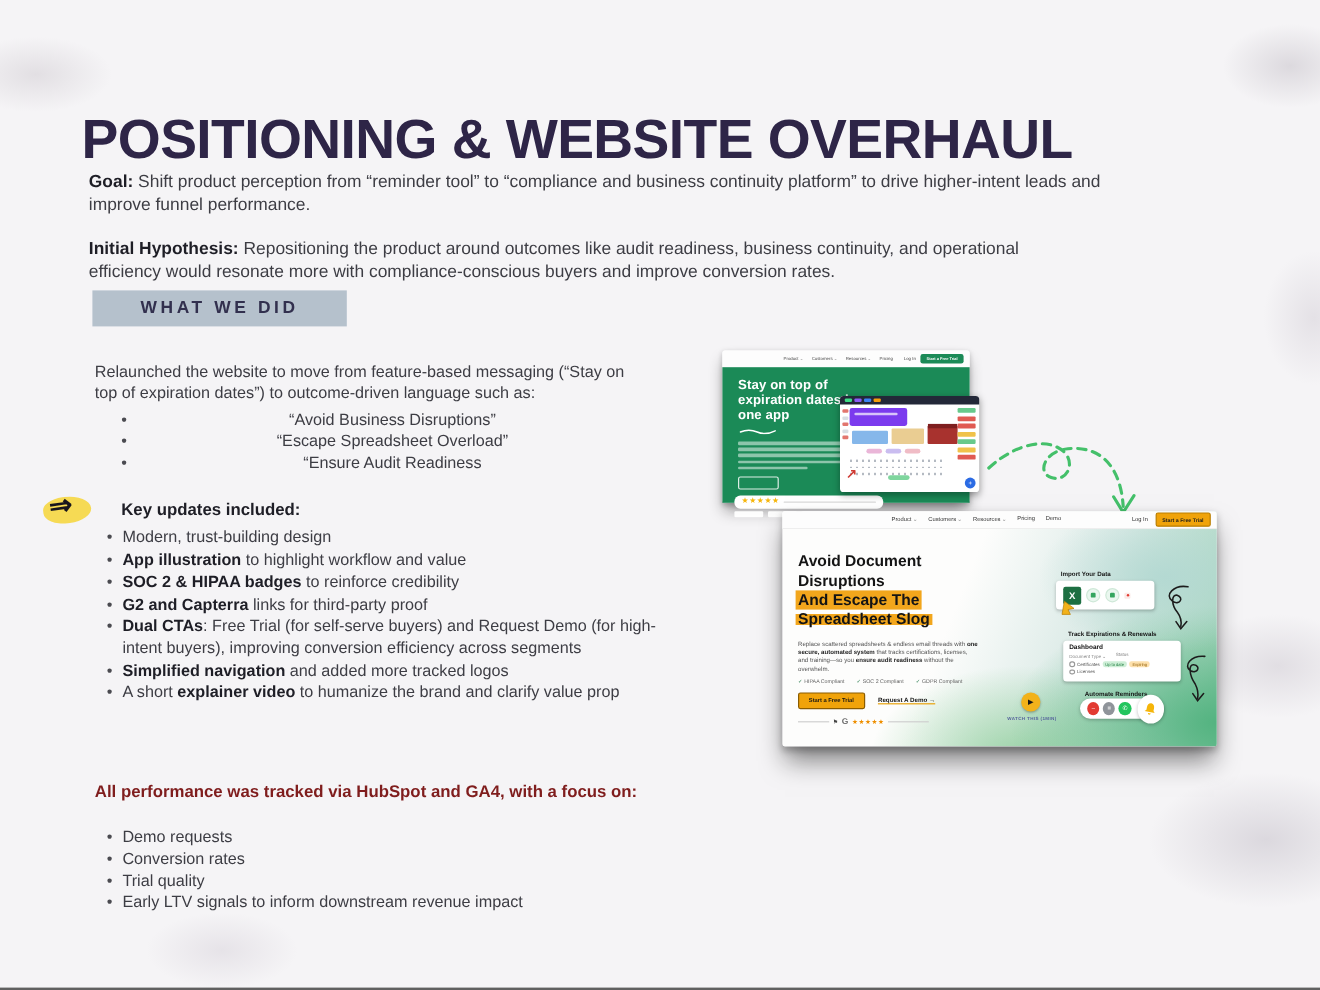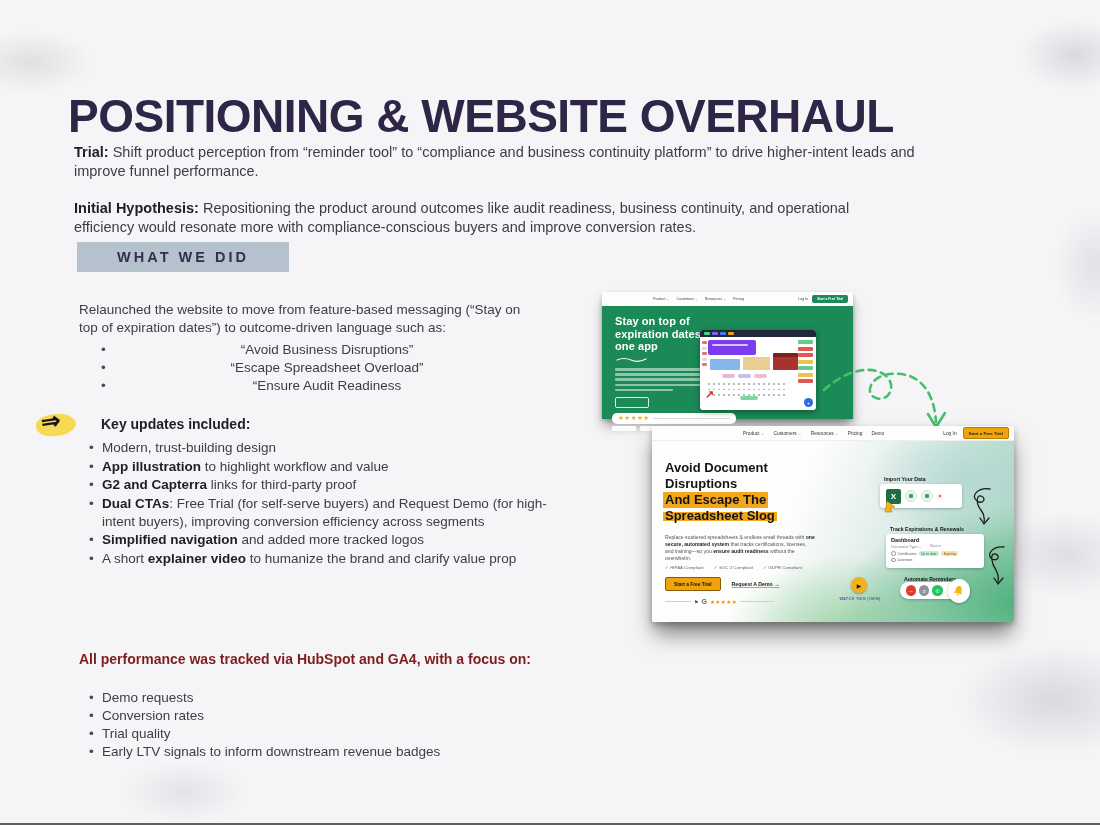--- a/index.html
+++ b/index.html
@@ -37,21 +37,21 @@
   .key-icon .glyph{position:absolute;left:7px;top:-2px;font-size:23px;font-weight:700;color:#17151d;transform:rotate(-8deg);}
   .key-heading{left:101px;top:416px;font-size:14px;font-weight:700;color:#1e1e26;}
   .key-list{left:88px;top:439px;width:478px;font-size:13.5px;line-height:19.5px;}
   .key-list li{margin-bottom:0.5px;}
 
   .track-heading{left:79px;top:650px;width:470px;font-size:14px;font-weight:700;line-height:19.5px;color:#7f1d1d;}
   .track-list{left:88px;top:689px;width:460px;line-height:19.5px;}
 
   
   .site1{left:602px;top:292px;width:206px;height:127px;background:#fff;border-radius:2px;
-    box-shadow:0 8px 12px -2px rgba(20,20,20,.45),0 2px 4px rgba(0,0,0,.2);padding-left:45px;}
+    box-shadow:0 8px 12px -2px rgba(20,20,20,.45),0 2px 4px rgba(0,0,0,.2);}
   .s1-nav{position:absolute;left:0;top:0;right:0;height:14px;background:#fdfdfd;display:flex;align-items:center;
     font-size:3.6px;color:#444;padding:0 5px;box-sizing:border-box;border-radius:2px 2px 0 0;}
   .s1-navitems{display:flex;gap:7px;margin-left:46px;}
   .s1-navitems .caret{color:#888;margin-left:1px;}
   .s1-right{margin-left:auto;display:flex;align-items:center;gap:4px;}
   .s1-ctabtn{background:#1b8a57;color:#fff;font-size:3.3px;padding:2px 5px;border-radius:2px;font-weight:700;}
   .s1-hero{position:absolute;left:0;top:14px;right:0;bottom:0;background:#1b8a57;}
   .s1-headline{position:absolute;left:13px;top:9px;font-size:11px;line-height:12.5px;font-weight:700;color:#fff;letter-spacing:.1px;}
   .s1-squiggle{position:absolute;left:14px;top:50px;}
   .s1-blur{position:absolute;left:13px;top:62px;}
@@ -145,21 +145,21 @@
   .curl{stroke:#1c1c1c;stroke-width:1.3;fill:none;stroke-linecap:round;}
   .cursor-svg{position:absolute;left:231px;top:72px;}
 
   .bottom-edge{left:0;right:0;bottom:0;height:2px;background:#454545;opacity:.85;}
 </style>
 </head>
 <body>
 
 <h1 class="abs page-title">POSITIONING &amp; WEBSITE OVERHAUL</h1>
 
-<p class="abs para goal"><strong>Trial:</strong><span> Shift product perception from “reminder tool” to “compliance and business continuity platform” to drive higher-intent leads and improve funnel performance.</span></p>
+<p class="abs para goal"><strong>Goal:</strong><span> Shift product perception from “reminder tool” to “compliance and business continuity platform” to drive higher-intent leads and improve funnel performance.</span></p>
 
 <p class="abs para hypothesis"><strong>Initial Hypothesis:</strong><span> Repositioning the product around outcomes like audit readiness, business continuity, and operational efficiency would resonate more with compliance-conscious buyers and improve conversion rates.</span></p>
 
 <div class="abs badge">WHAT WE DID</div>
 
 <p class="abs intro">Relaunched the website to move from feature-based messaging (“Stay on top of expiration dates”) to outcome-driven language such as:</p>
 
 <ul class="abs blist intro-list">
   <li>“Avoid Business Disruptions”</li>
   <li>“Escape Spreadsheet Overload”</li>
@@ -168,32 +168,33 @@
 
 <div class="abs key-icon">
   <span class="blob"></span>
   <span class="glyph">⇒</span>
 </div>
 <div class="abs key-heading">Key updates included:</div>
 
 <ul class="abs blist key-list">
   <li><span></span><strong></strong><span>Modern, trust-building design</span></li>
   <li><span></span><strong>App illustration</strong><span> to highlight workflow and value</span></li>
+  <li><span></span><strong>SOC 2 &amp; HIPAA badges</strong><span> to reinforce credibility</span></li>
   <li><span></span><strong>G2 and Capterra</strong><span> links for third-party proof</span></li>
   <li><span></span><strong>Dual CTAs</strong><span>: Free Trial (for self-serve buyers) and Request Demo (for high-intent buyers), improving conversion efficiency across segments</span></li>
   <li><span></span><strong>Simplified navigation</strong><span> and added more tracked logos</span></li>
   <li><span>A short </span><strong>explainer video</strong><span> to humanize the brand and clarify value prop</span></li>
 </ul>
 
 <div class="abs track-heading">All performance was tracked via HubSpot and GA4, with a focus on:</div>
 <ul class="abs blist track-list">
   <li>Demo requests</li>
   <li>Conversion rates</li>
   <li>Trial quality</li>
-  <li>Early LTV signals to inform downstream revenue badges</li>
+  <li>Early LTV signals to inform downstream revenue impact</li>
 </ul>
 
 <div class="abs site1">
   <div class="s1-nav">
     <span class="s1-navitems">
       <span><span>Product</span><span class="caret">⌄</span></span>
       <span><span>Customers</span><span class="caret">⌄</span></span>
       <span><span>Resources</span><span class="caret">⌄</span></span>
       <span>Pricing</span>
     </span>

